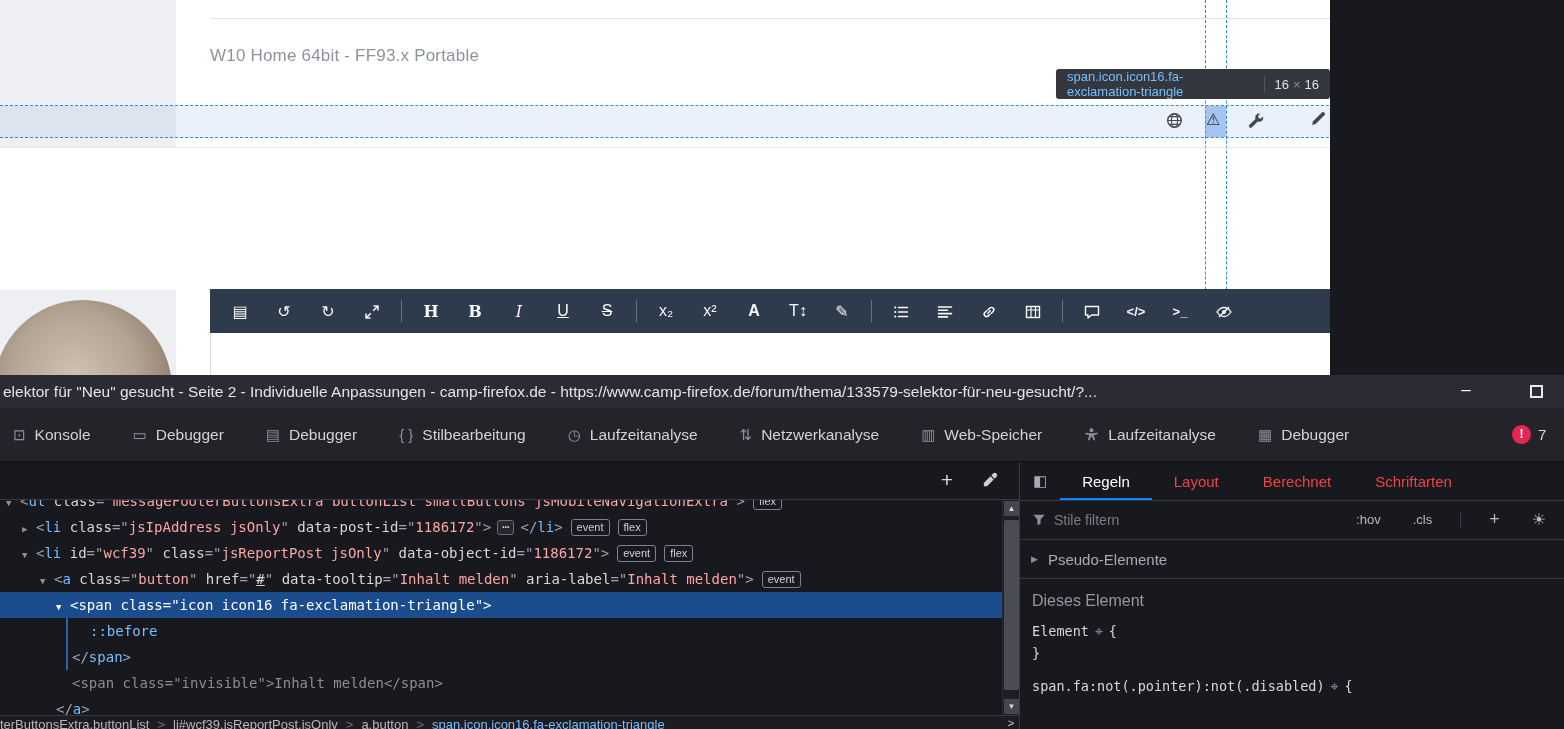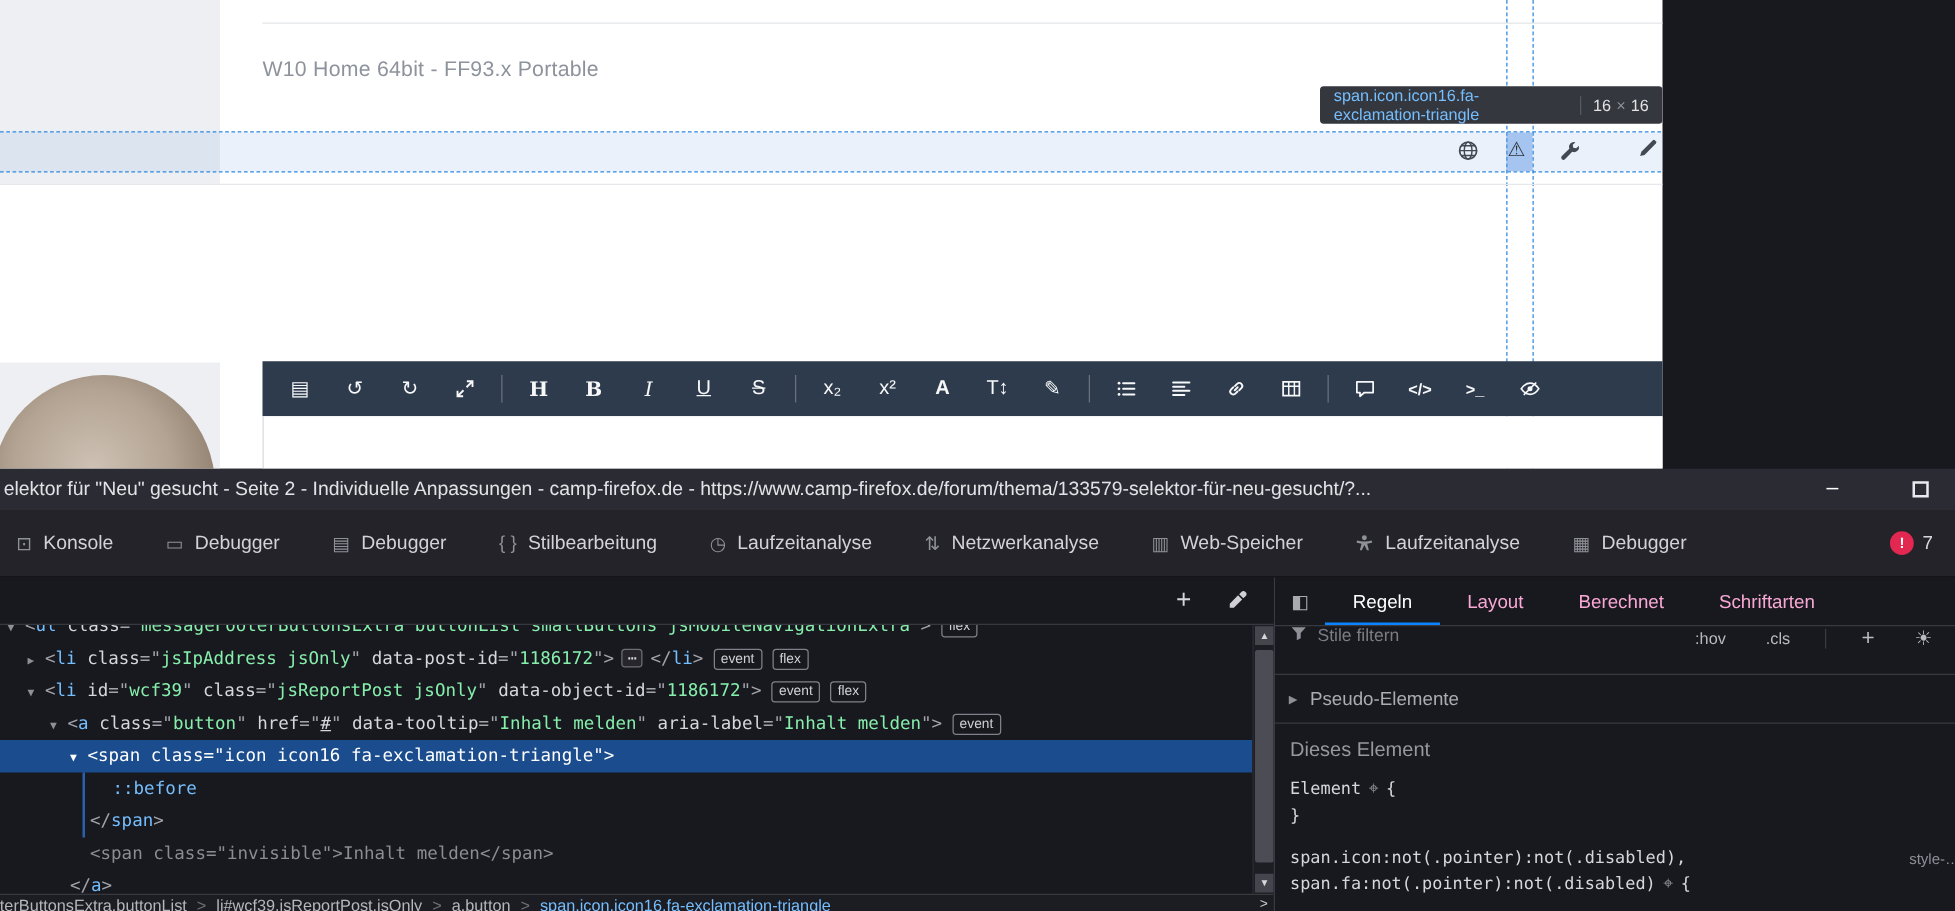--- a/index.html
+++ b/index.html
@@ -64,21 +64,21 @@
   
   .markup-pane{position:absolute;left:0;top:462px;width:1019px;height:267px;background:#18181f;}
   .mtoolbar{position:absolute;left:0;top:0;width:1019px;height:38px;border-bottom:1px solid #38383f;background:#18181f;z-index:3;box-sizing:border-box;}
   .add-node{position:absolute;left:933px;top:4px;width:28px;height:28px;color:#d5d5da;font-size:21px;text-align:center;line-height:27px;cursor:pointer;}
   .picker{position:absolute;left:981px;top:9px;color:#cfcfd5;cursor:pointer;}
   .picker .i17{width:18px;height:18px;display:block;}
   .tree-wrap{position:absolute;left:0;top:38px;width:1002px;height:215px;overflow:hidden;}
   .tree{margin-top:-12px;font-family:"DejaVu Sans Mono",monospace;font-size:14px;}
   .tree-line{height:26px;line-height:26px;white-space:nowrap;position:relative;color:#d7d7db;}
   .tw-arrow{display:inline-block;width:14px;font-size:9px;color:#8f8f96;}
-  .t-p{color:#a3a3ab;}.t-tag{color:#75bfff;}.t-attr{color:#d7d7db;}.t-val{color:#86efac;}
+  .t-p{color:#a3a3ab;}.t-tag{color:#75bfff;}.t-attr{color:#d7d7db;}.t-val{color:#fca5a5;}
   .t-pseudo{color:#75bfff;}.t-text{color:#d7d7db;}.t-link{color:#d7d7db;text-decoration:underline;}
   .t-more{display:inline-block;border:1px solid #6e6e76;border-radius:3px;background:#26262c;color:#d7d7db;
     line-height:13px;padding:0 4px;margin:0 6px;font-size:12px;vertical-align:1px;}
   .tw-badge{display:inline-block;border:1px solid #80808a;border-radius:3px;color:#d0d0d6;line-height:15px;
     padding:0 5px;margin-left:8px;font-size:11px;vertical-align:1px;font-family:"Liberation Sans",sans-serif;}
   .tree-line.sel{background:#1b4d8e;}
   .tree-line.sel span{color:#fff;}
   .tree-line.dim span{color:#8c8c92;}
   .tree-line.guide::before{content:"";position:absolute;left:66px;top:0;bottom:0;width:2px;background:#2a60aa;}
   
@@ -91,23 +91,23 @@
     overflow:hidden;box-sizing:border-box;font-size:13px;color:#b6b6bc;}
   .crumbs{display:flex;margin-left:-97px;line-height:18px;}
   .crumb{white-space:nowrap;padding:0 8px;cursor:pointer;}
   .crumb.sel{color:#75bfff;}
   .crumb-sep{color:#6f6f77;}
   .bc-next{position:absolute;left:1003px;top:716px;width:16px;height:13px;color:#cfcfd5;font-size:11px;text-align:center;line-height:14px;cursor:pointer;}
   
   .rules-pane{position:absolute;left:1019px;top:462px;width:545px;height:267px;background:#18181f;border-left:1px solid #3a3a42;box-sizing:border-box;}
   .rtabs{position:absolute;top:0;left:0;right:0;height:38px;border-bottom:1px solid #38383f;display:flex;align-items:stretch;overflow:hidden;}
   .rtab-toggle{display:flex;align-items:center;padding:0 13px;color:#a9a9b0;font-size:15px;cursor:pointer;}
-  .rtab{display:flex;align-items:center;padding:0 22px;font-size:15px;color:#f9a8d4;cursor:pointer;white-space:nowrap;}
+  .rtab{display:flex;align-items:center;padding:0 22px;font-size:15px;color:#ef4444;cursor:pointer;white-space:nowrap;}
   .rtab.active{color:#fff;box-shadow:inset 0 -2px 0 #0a84ff;}
-  .rfilter{position:absolute;top:38px;left:0;right:0;height:40px;border-bottom:1px solid #38383f;display:flex;align-items:flex-start;
+  .rfilter{position:absolute;top:38px;left:0;right:0;height:40px;border-bottom:1px solid #38383f;display:flex;align-items:center;
     padding:0 12px;gap:8px;box-sizing:border-box;}
   .funnel{color:#8f8f98;display:flex;}
   .funnel .i14{width:14px;height:14px;}
   .ph{color:#7c7c83;font-size:14px;flex:1;cursor:text;}
   .rctl{color:#b9b9bf;font-size:13px;padding:0 6px;cursor:pointer;}
   [data-name="add-rule-button"]{font-size:18px;}
   [data-name="color-scheme-toggle"]{font-size:16px;}
   .rvdiv{width:1px;height:16px;background:#3a3a42;margin:0 2px;}
   .pseudo-row{position:absolute;top:78px;left:0;right:0;height:38px;border-bottom:1px solid #38383f;display:flex;align-items:center;
     gap:10px;padding:0 11px;color:#ababb2;font-size:15px;cursor:pointer;}
@@ -391,18 +391,17 @@
     <div class="pseudo-row" data-name="pseudo-elements-section">
       <span class="ar" data-name="collapse-arrow-icon">▶</span>
       <span data-name="pseudo-elements-label">Pseudo-Elemente</span>
     </div>
     <div class="this-el" data-name="this-element-label">Dieses Element</div>
     <div class="rule1" data-name="element-inline-rule">
       <div data-name="rule-selector-line"><span data-name="rule-selector">Element</span><span class="target" data-name="selector-target-icon">⌖</span><span data-name="brace-open">{</span></div>
       <div data-name="brace-close">}</div>
     </div>
     <div class="rule2" data-name="matched-rule">
-      <div class="rel" data-name="rule-selector-line"><span data-name="rule-selector">span.icon:not(.pointer):not(.disabled),</span><span class="rule-src" data-name="rule-source-link">style-…</span></div>
       <div data-name="rule-selector-line"><span data-name="rule-selector">span.fa:not(.pointer):not(.disabled)</span><span class="target" data-name="selector-target-icon">⌖</span><span data-name="brace-open">{</span></div>
     </div>
   </div>
 
 </div>
 
 </body></html>

